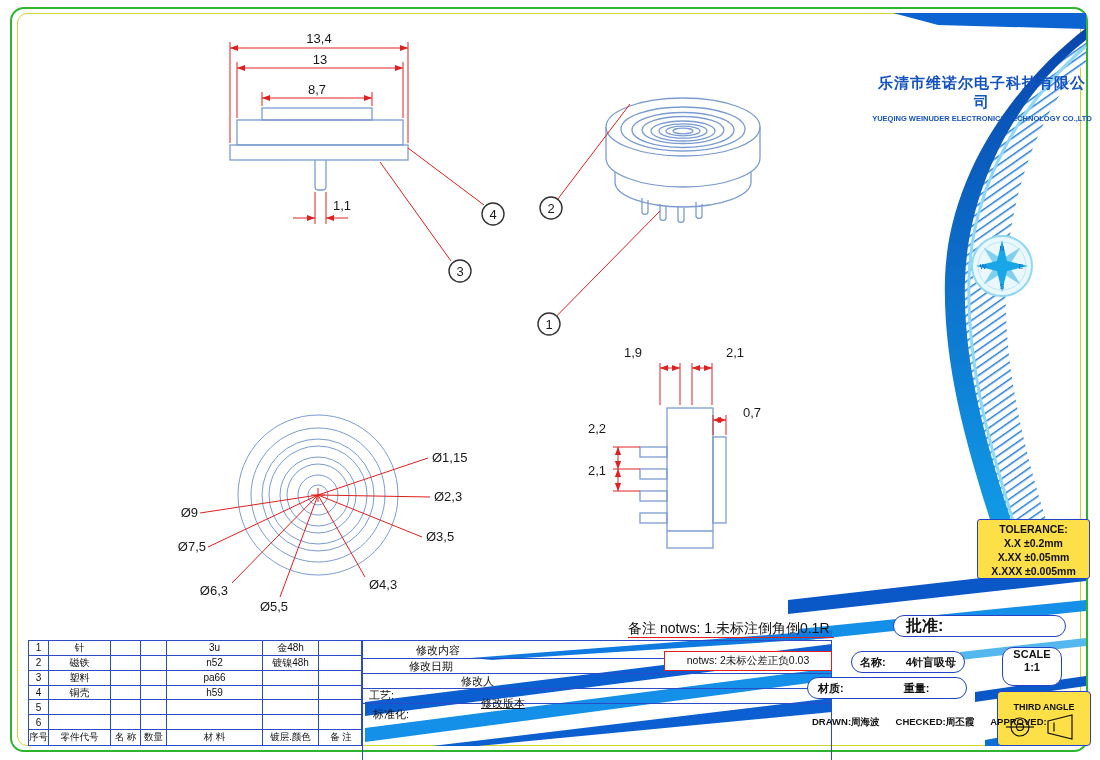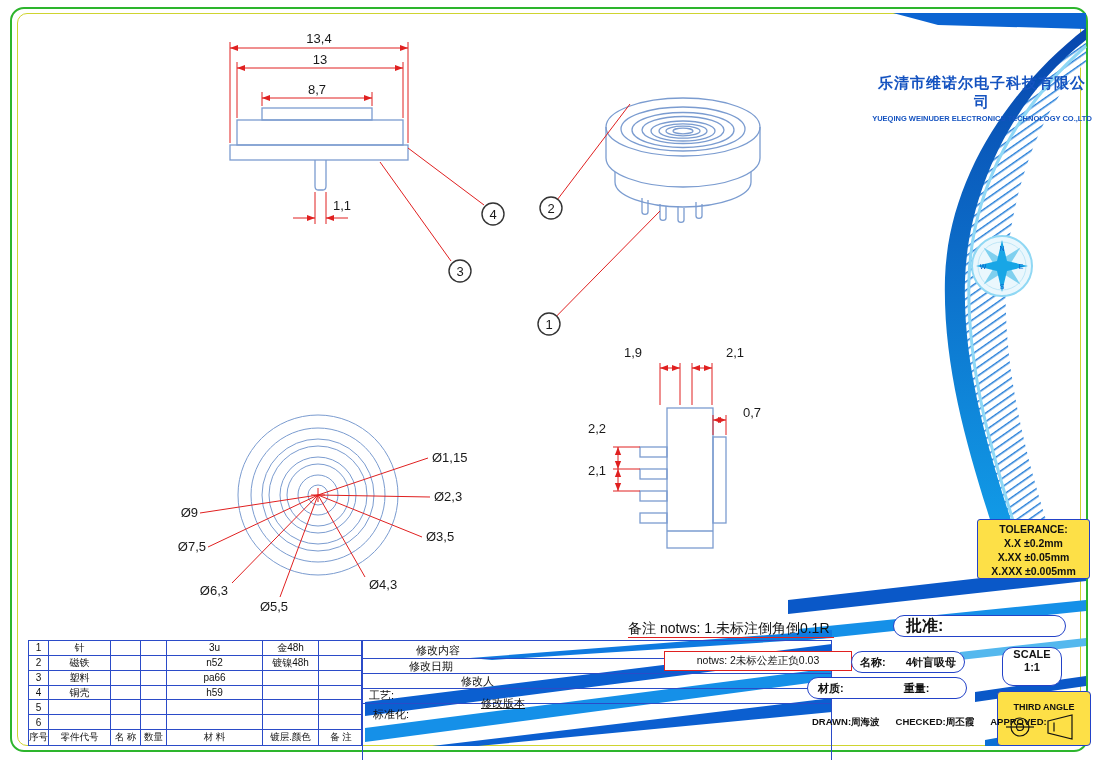--- a/index.html
+++ b/index.html
@@ -24,21 +24,21 @@
                  align-items:center; justify-content:center; overflow:hidden; white-space:nowrap; }
   .parts > div:nth-child(7n) { border-right:none; }
   .parts > div:nth-child(n+43) { border-bottom:none; }
   .parts > div.hdr { font-size:9.5px; }
   .rev { position:absolute; left:362px; top:640px; width:470px; height:132px; border:1.5px solid #2b4bc8;
          z-index:2; font-size:11px; color:#111; }
   .rev .hl { position:absolute; left:0; right:0; border-top:1px solid #2b4bc8; }
   .rev span { position:absolute; white-space:nowrap; }
   .note1 { position:absolute; left:628px; top:620px; width:206px; height:18px; border-bottom:1.5px solid #e02020;
            font-size:14px; color:#111; z-index:2; white-space:nowrap; }
-  .note2 { position:absolute; left:664px; top:651px; width:188px; height:20px; border:1.5px solid #e02020;
+  .note2 { position:absolute; left:664px; top:651px; width:168px; height:20px; border:1.5px solid #e02020;
            background:#fff; font-size:10.5px; color:#111; z-index:3; display:flex; align-items:center; justify-content:center; white-space:nowrap; }
   .tolbox { left:977px; top:519px; width:113px; height:60px; border-radius:3px; font-weight:bold;
             font-size:10.5px; text-align:center; padding-top:2px; line-height:14px; }
   .datebox { left:899px; top:584px; width:166px; height:22px; font-size:13px; justify-content:center; gap:6px; }
   .appbox  { left:893px; top:615px; width:173px; height:22px; font-size:16px; padding-left:12px; }
   .namebox { left:851px; top:651px; width:114px; height:22px; font-size:11px; justify-content:center; gap:20px; }
   .scalebox{ left:1002px; top:647px; width:60px; height:39px; font-size:11px; flex-direction:column; line-height:13px; }
   .matbox  { left:807px; top:677px; width:160px; height:22px; font-size:11px; padding-left:10px; gap:60px; }
   .angbox  { left:997px; top:691px; width:94px; height:55px; border-radius:4px; font-weight:bold; font-size:9px; text-align:center; padding-top:10px; }
   .drawnline { position:absolute; left:812px; top:716px; width:280px; height:14px; z-index:3; font-size:9.5px;

